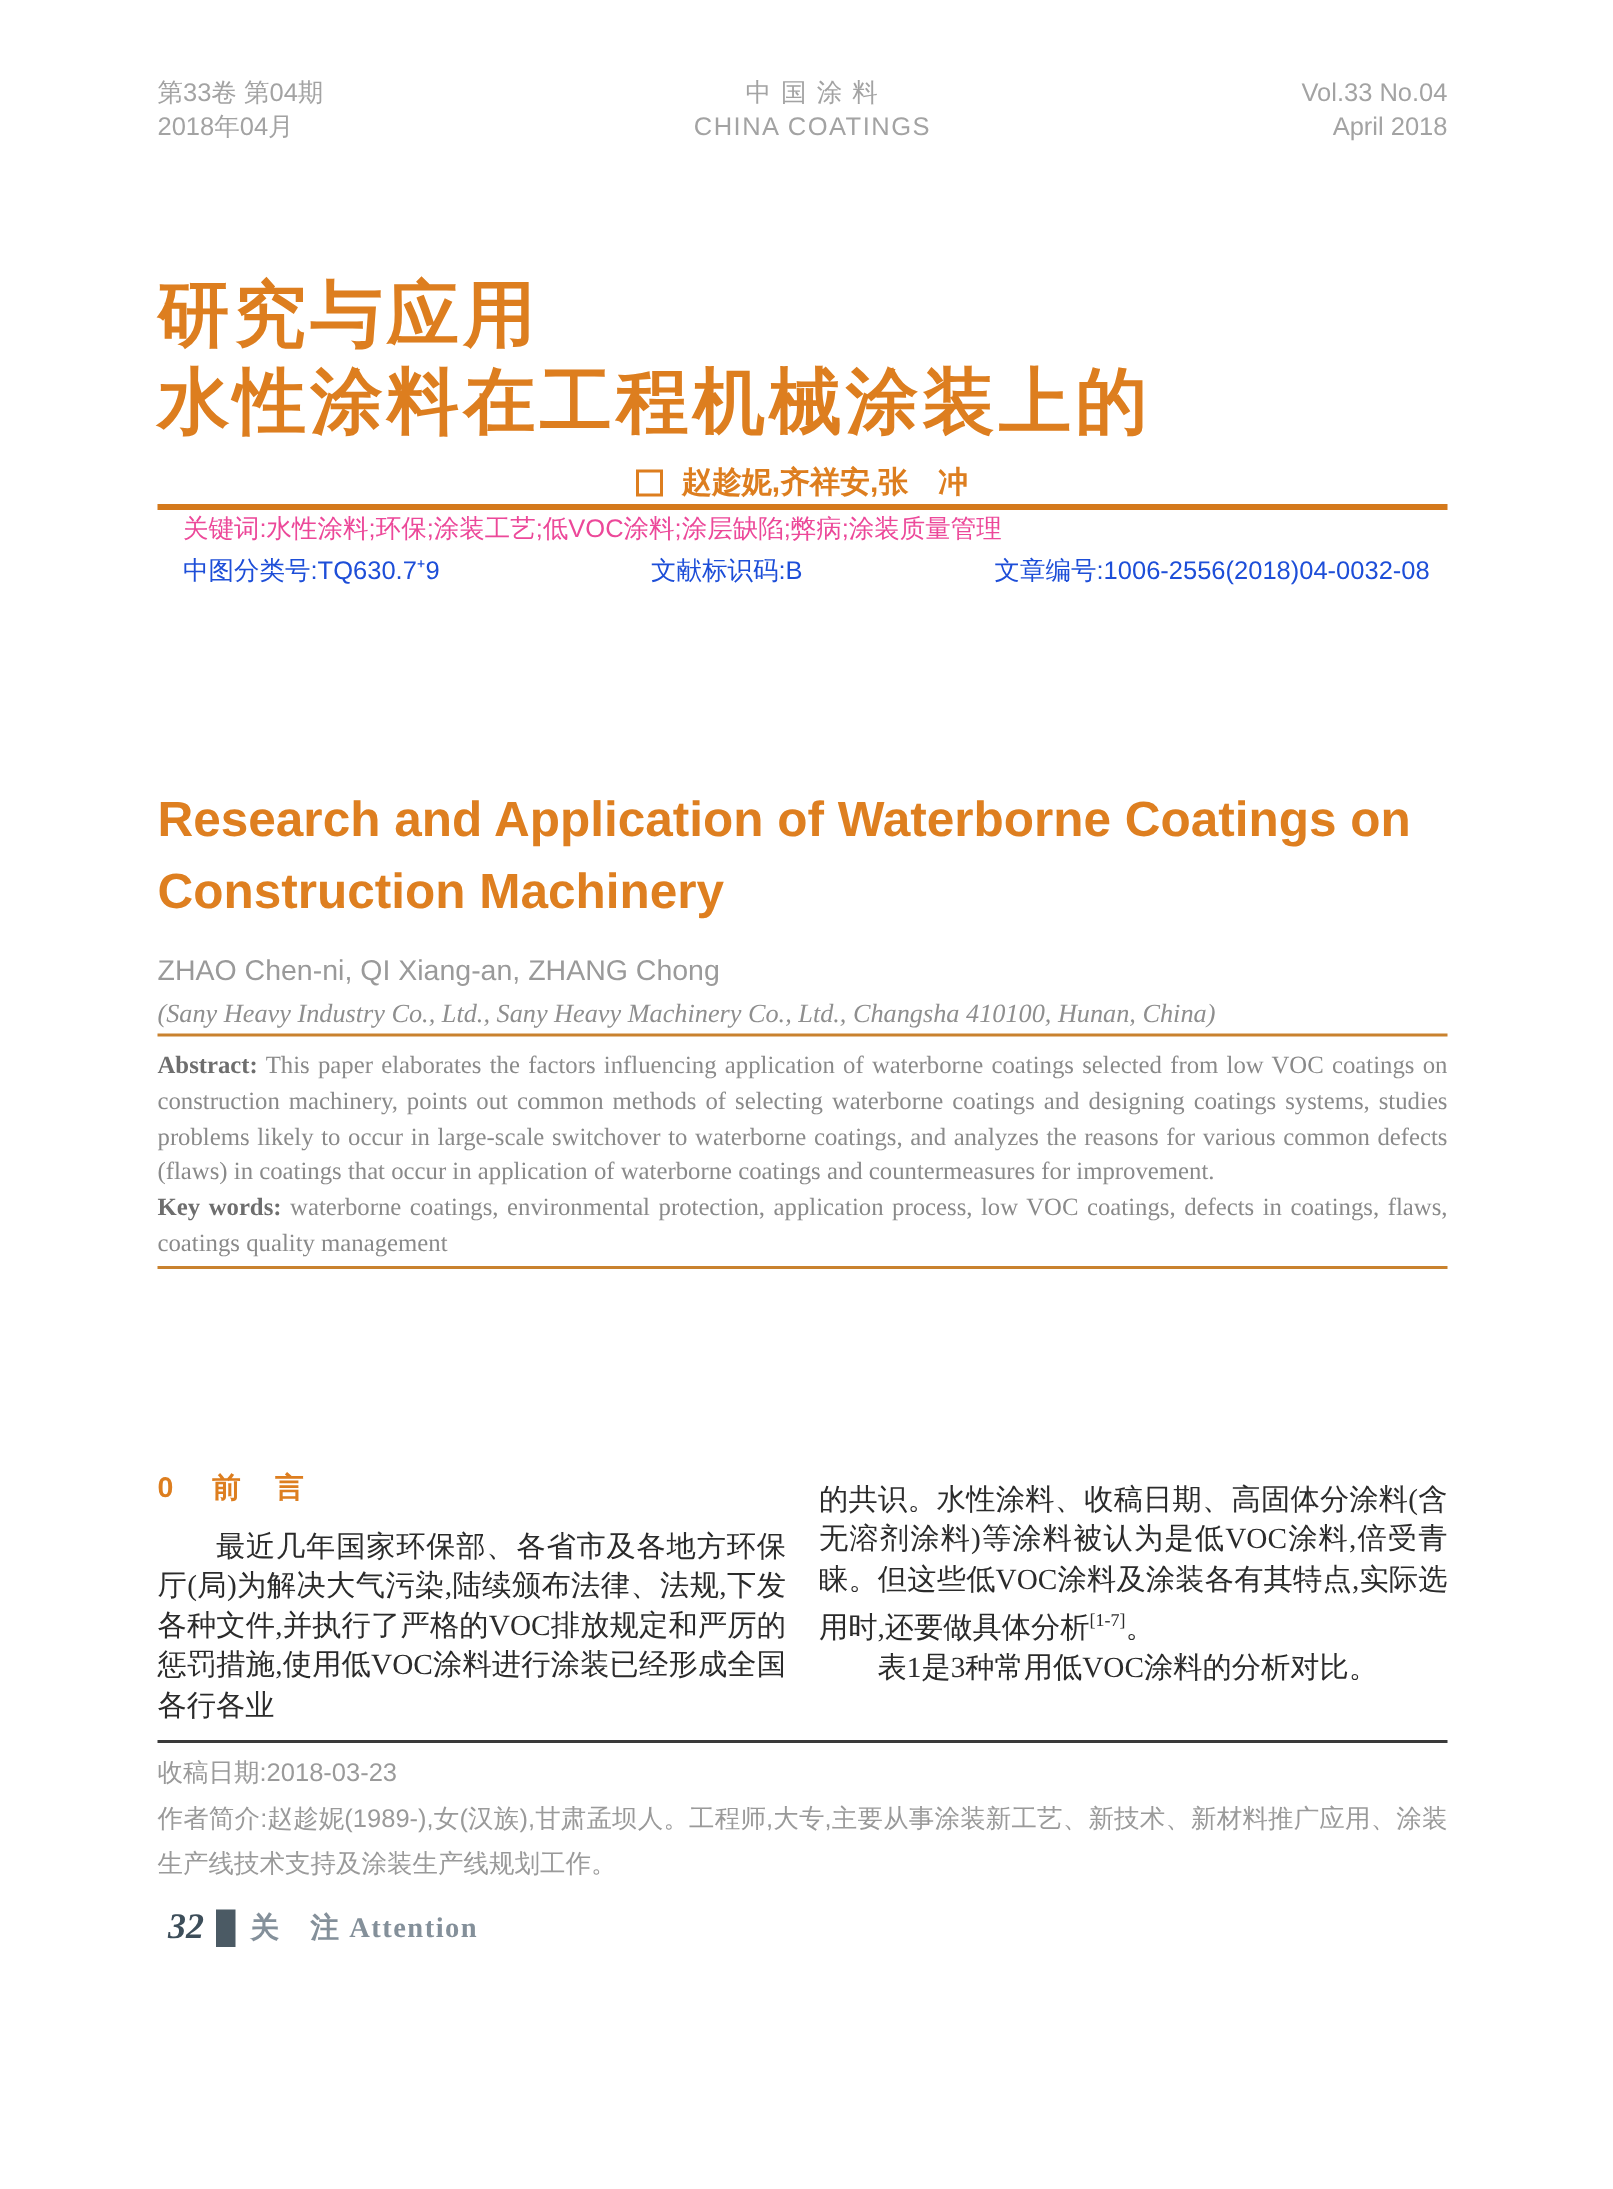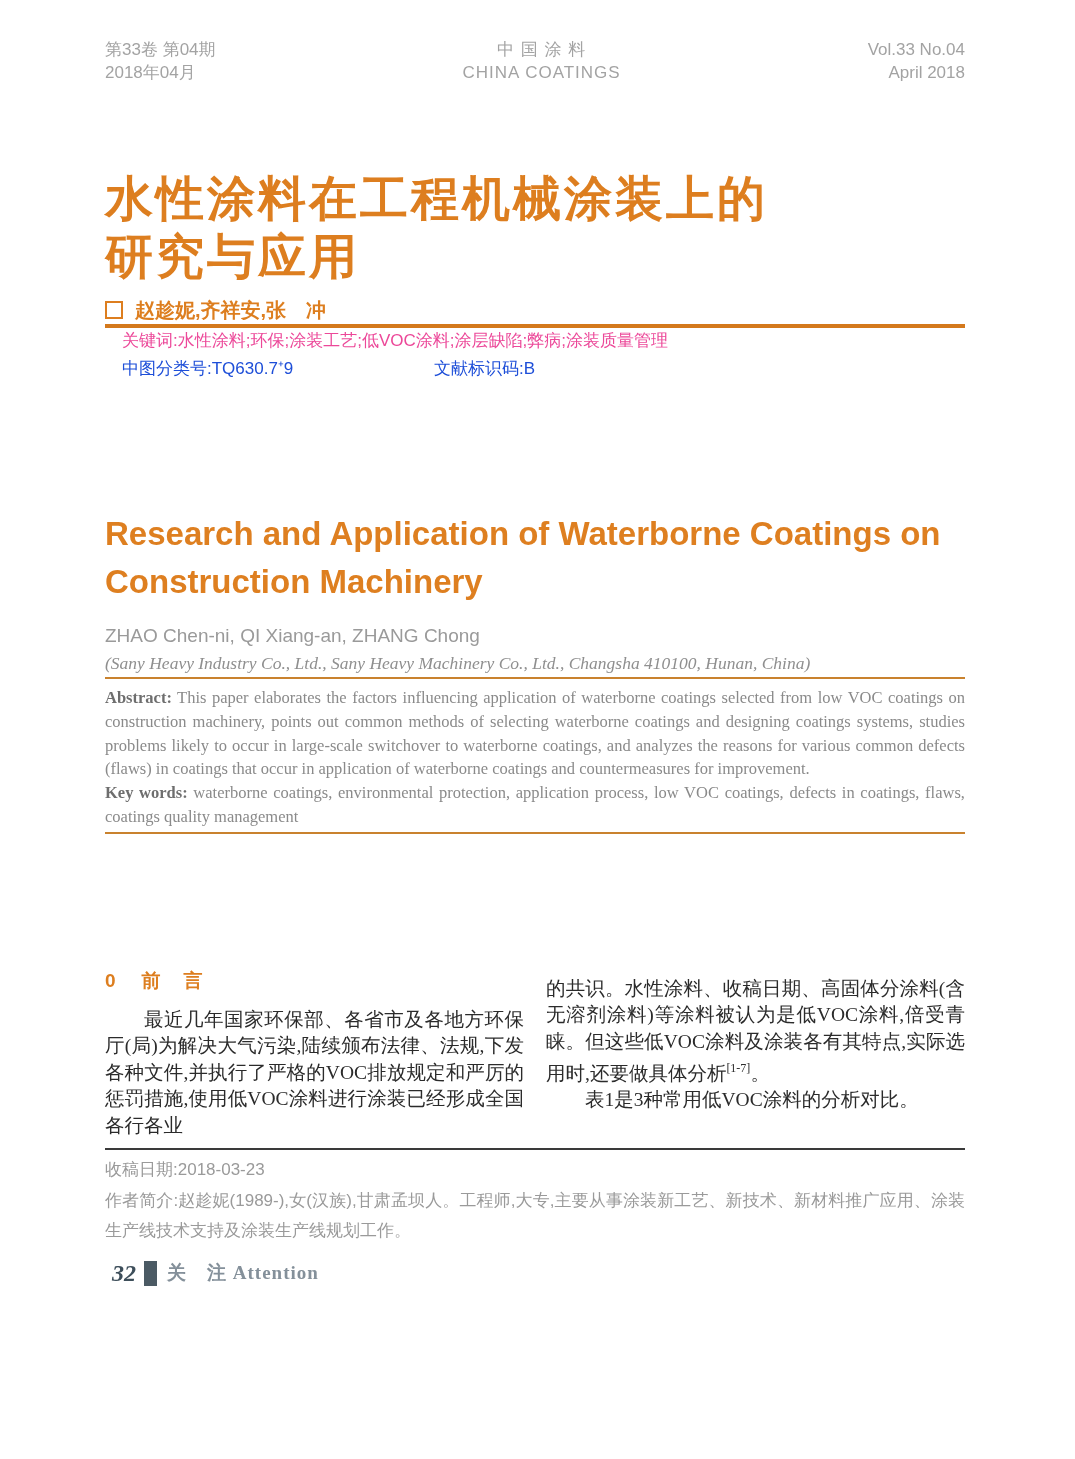--- a/index.html
+++ b/index.html
@@ -4,30 +4,31 @@
 <style>
   html,body{margin:0;padding:0;background:#ffffff;}
   .page{
     position:relative;
     width:1075px;height:1339px;
     background:#ffffff;
     box-sizing:border-box;
     padding:38px 110px 0 105px;
     font-family:"Liberation Sans",sans-serif;
     overflow:hidden;
+    margin-top:12px;
   }
   
   .hdr{display:flex;justify-content:space-between;color:#a3a3a3;font-size:17px;line-height:23px;}
   .hdr .c{text-align:center;}
   .hdr .r{text-align:right;}
   .hdr .sp{letter-spacing:1px;}
   .doi{margin-top:10px;font-family:"Liberation Serif",serif;font-size:16px;line-height:20px;color:#232323;}
   
   .title-zh{margin-top:86px;color:#dd7e1f;font-size:48px;line-height:58px;font-weight:900;letter-spacing:3px;}
-  .authors-zh{margin-top:12px;display:flex;align-items:center;color:#dd7e1f;font-size:20px;line-height:24px;font-weight:600;}
+  .authors-zh{margin-top:12px;display:flex;align-items:center;color:#dd7e1f;font-size:20px;line-height:24px;font-weight:600;justify-content:center;}
   .author-box{display:inline-block;width:14px;height:14px;border:2px solid #dd7e1f;margin-right:12px;flex:0 0 auto;}
   .affil-zh{margin-top:3px;padding-left:28px;color:#dd7e1f;font-size:18px;line-height:20px;font-weight:600;}
   .rule-thick{margin-top:2px;height:4px;background:#d4791c;}
   
   .abs-zh{margin-top:16px;padding-left:33px;padding-right:18px;color:#9b9b9b;font-size:17px;line-height:30px;text-align:justify;}
   .abs-zh p{margin:0;padding-left:72px;text-indent:-72px;}
   .abs-zh .lbl{display:inline-block;width:72px;text-indent:0;}
   .kw-zh{margin-top:0;padding-left:17px;color:#ec4899;font-size:17px;line-height:26px;}
   .meta-row{margin-top:2px;padding-left:17px;display:flex;color:#1d4ed8;font-size:17px;line-height:26px;}
   .meta-clc{width:312px;flex:0 0 auto;}
@@ -76,37 +77,38 @@
       <div class="sp">CHINA COATINGS</div>
     </div>
     <div class="r">
       <div>Vol.33 No.04</div>
       <div>April 2018</div>
     </div>
   </div>
 
 
   <h1 class="title-zh" style="margin-bottom:0">
+    <div>研究与应用</div>
     <div>水性涂料在工程机械涂装上的</div>
-    <div>研究与应用</div>
   </h1>
 
   <div class="authors-zh">
     <span class="author-box"></span>
     <span>赵趁妮,齐祥安,张　冲</span>
   </div>
 
   <div class="rule-thick"></div>
 
 
   <div class="kw-zh"><span>关键词:</span><span>水性涂料;环保;涂装工艺;低VOC涂料;涂层缺陷;弊病;涂装质量管理</span></div>
 
   <div class="meta-row">
     <span class="meta-clc"><span>中图分类号:</span><span>TQ630.7⁺9</span></span>
     <span class="meta-doc"><span>文献标识码:</span><span>B</span></span>
+    <span><span>文章编号:</span><span>1006-2556(2018)04-0032-08</span></span>
   </div>
 
   <h2 class="title-en" style="margin-bottom:0">
     <div>Research and Application of Waterborne Coatings on</div>
     <div>Construction Machinery</div>
   </h2>
   <div class="authors-en">ZHAO Chen-ni, QI Xiang-an, ZHANG Chong</div>
   <div class="affil-en">(Sany Heavy Industry Co., Ltd., Sany Heavy Machinery Co., Ltd., Changsha 410100, Hunan, China)</div>
 
   <div class="rule-thin"></div>

